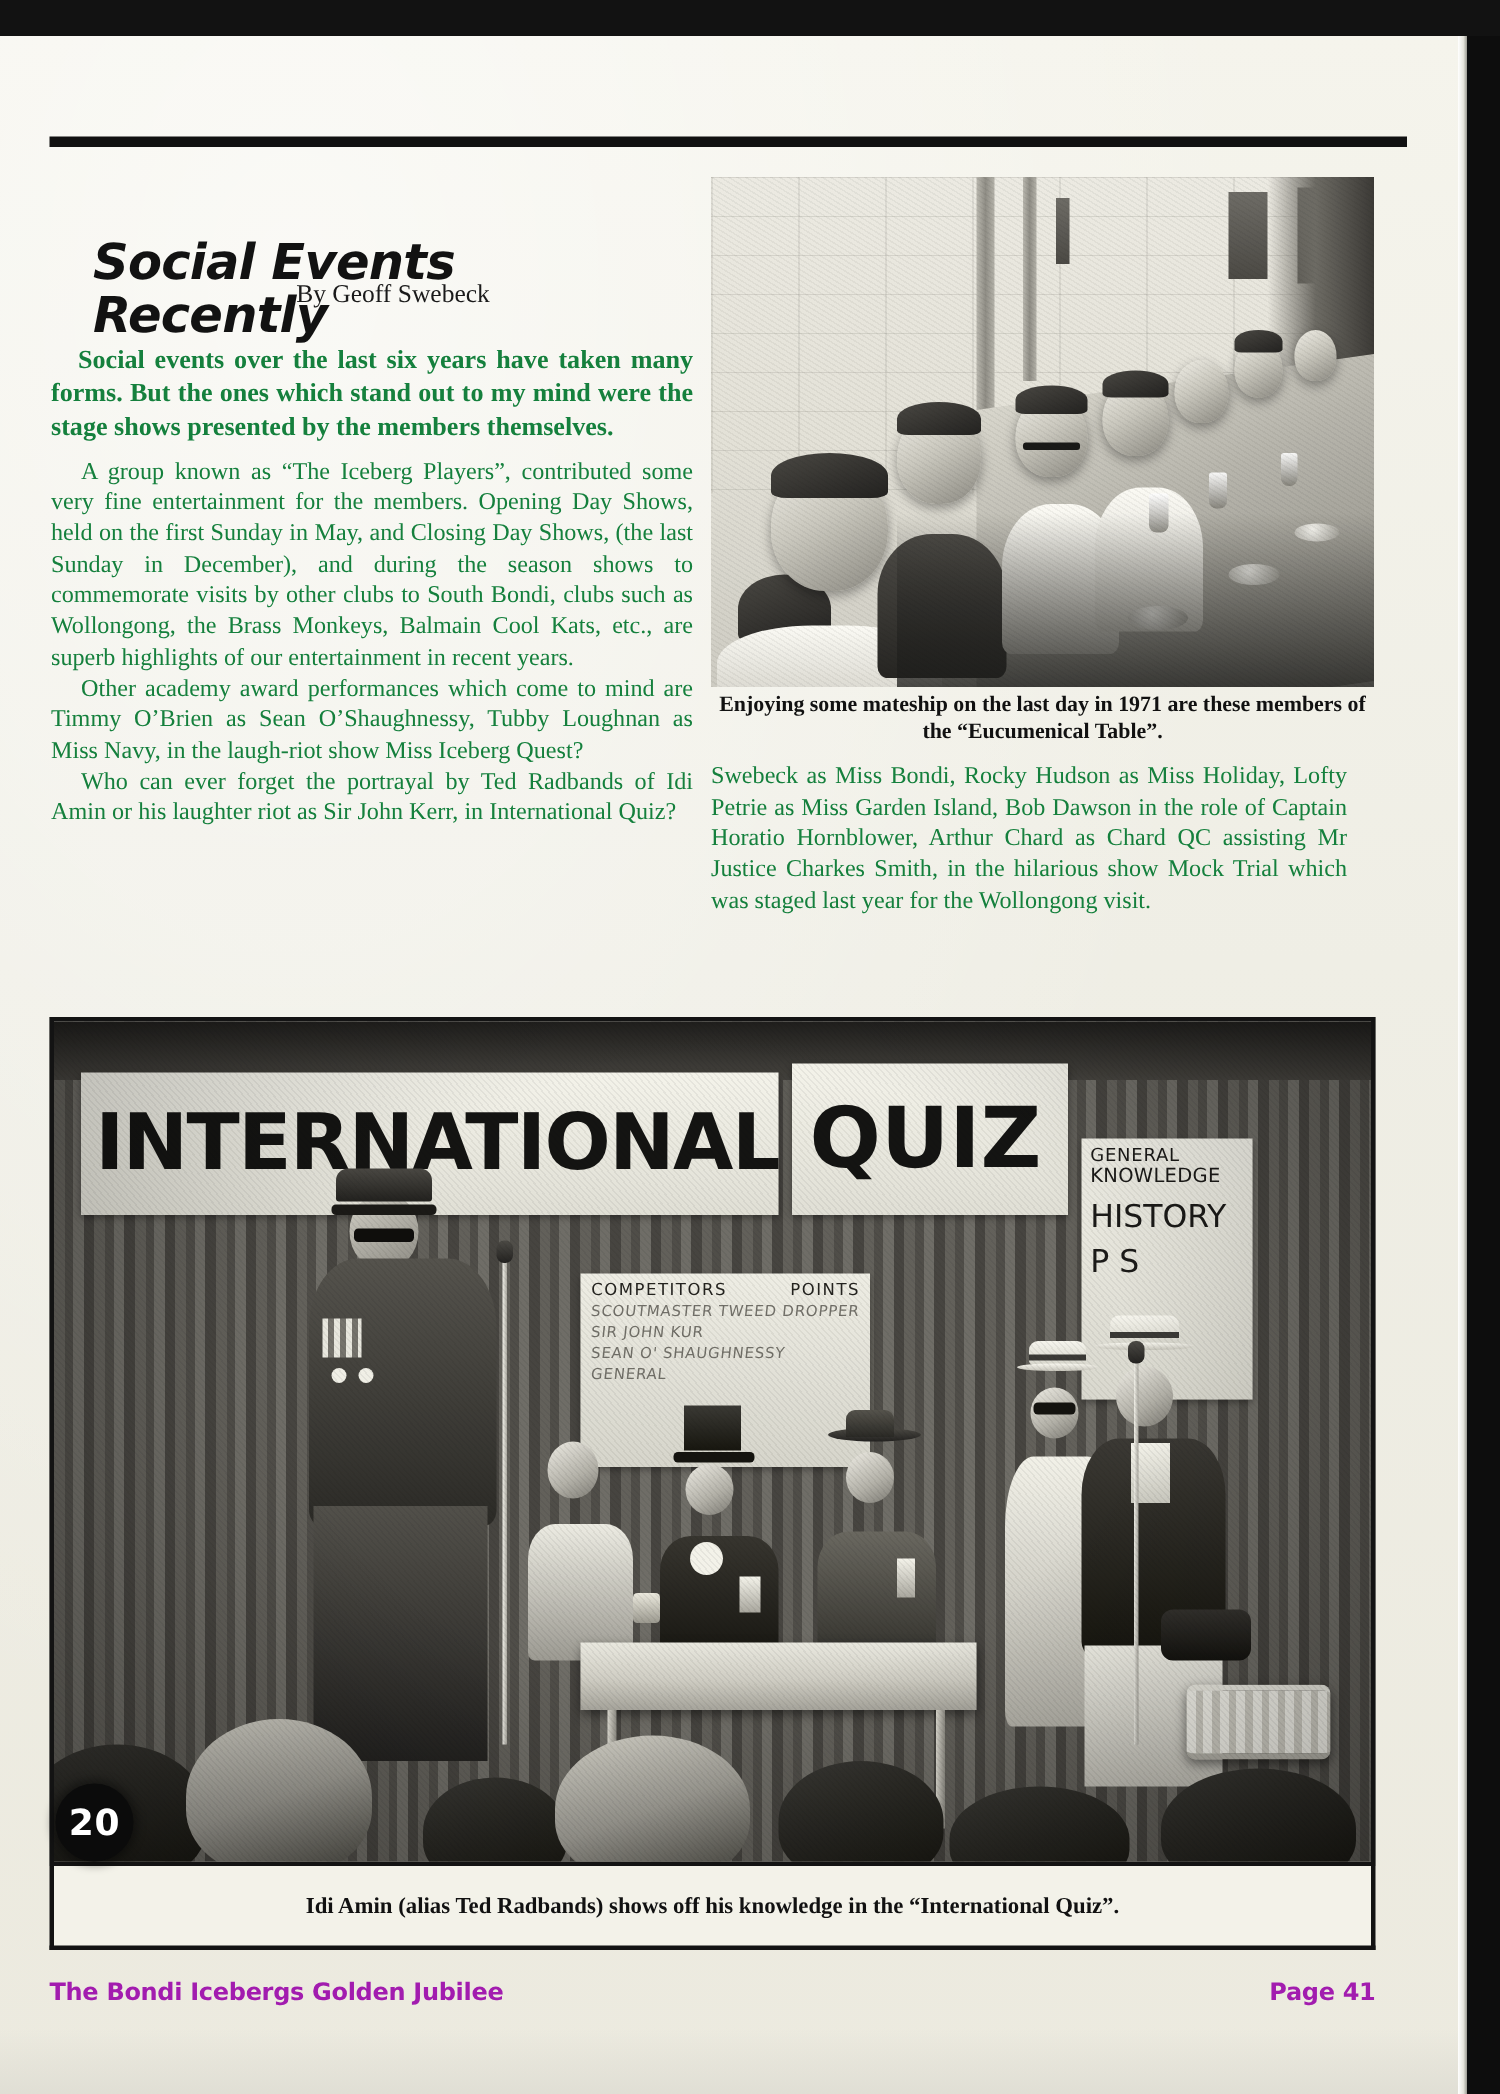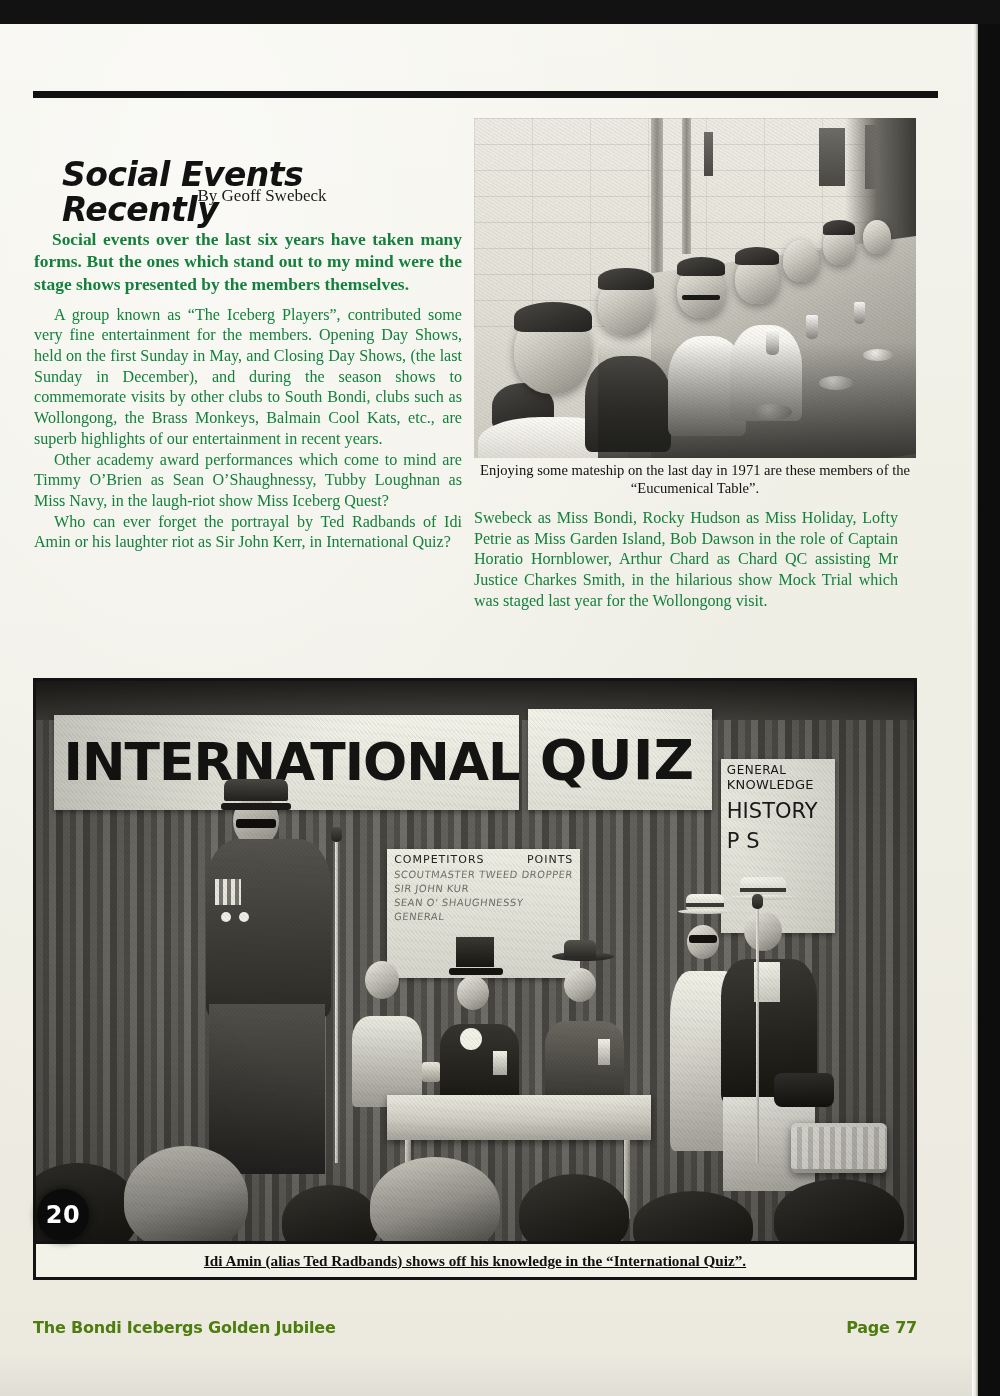--- a/index.html
+++ b/index.html
@@ -122,62 +122,61 @@
   }
   .photo-bottom {
     left: 33px; top: 678px;
     width: 884px; height: 566px;
     border: 3px solid #131313;
     box-sizing: border-box;
   }
   .cap {
     position: absolute;
     font-family: "Liberation Serif", serif;
-    font-weight: 400;
+    font-weight: 700;
     text-align: center;
     color: #111;
   }
   .cap-top {
     left: 474px; top: 462px;
     width: 442px;
     font-size: 14.6px;
     line-height: 1.2;
   }
   .cap-bottom-box {
     position: absolute;
     left: 33px; top: 1244px;
-    width: 884px; height: 36px;
+    width: 884px; height: 56px;
     border: 3px solid #131313;
     border-top: none;
     box-sizing: border-box;
     display: flex;
     align-items: center;
     justify-content: center;
     background: #f3f2e9;
-    text-decoration: underline;
   }
   .cap-bottom {
     font-family: "Liberation Serif", serif;
     font-weight: 700;
     font-size: 15.2px;
     color: #111;
     text-align: center;
   }
   
   .footer {
     position: absolute;
     left: 33px; top: 1318px;
     width: 884px;
     display: flex;
     justify-content: space-between;
     align-items: baseline;
     font-family: "DejaVu Sans", sans-serif;
     font-weight: 700;
     font-size: 16px;
-    color: #4d7c0f;
+    color: #a21caf;
     letter-spacing: -0.2px;
   }
   
   .page-badge {
     position: absolute;
     left: 37px; top: 1189px;
     width: 52px; height: 52px;
     border-radius: 50%;
     background: #0b0b0b;
     color: #fff;
@@ -593,21 +592,21 @@
   </div>
 
   <div class="page-badge">20</div>
 
   <div class="cap-bottom-box">
     <span class="cap-bottom">Idi Amin (alias Ted Radbands) shows off his knowledge in the “International Quiz”.</span>
   </div>
 
   <div class="footer">
     <span>The Bondi Icebergs Golden Jubilee</span>
-    <span>Page 77</span>
+    <span>Page 41</span>
   </div>
 
   <div class="scan-bottom-fade"></div>
   <div class="scan-right-edge"></div>
   <div class="scan-right-band"></div>
   <div class="scan-top-band"></div>
 
 </div>
 
 </body></html>

